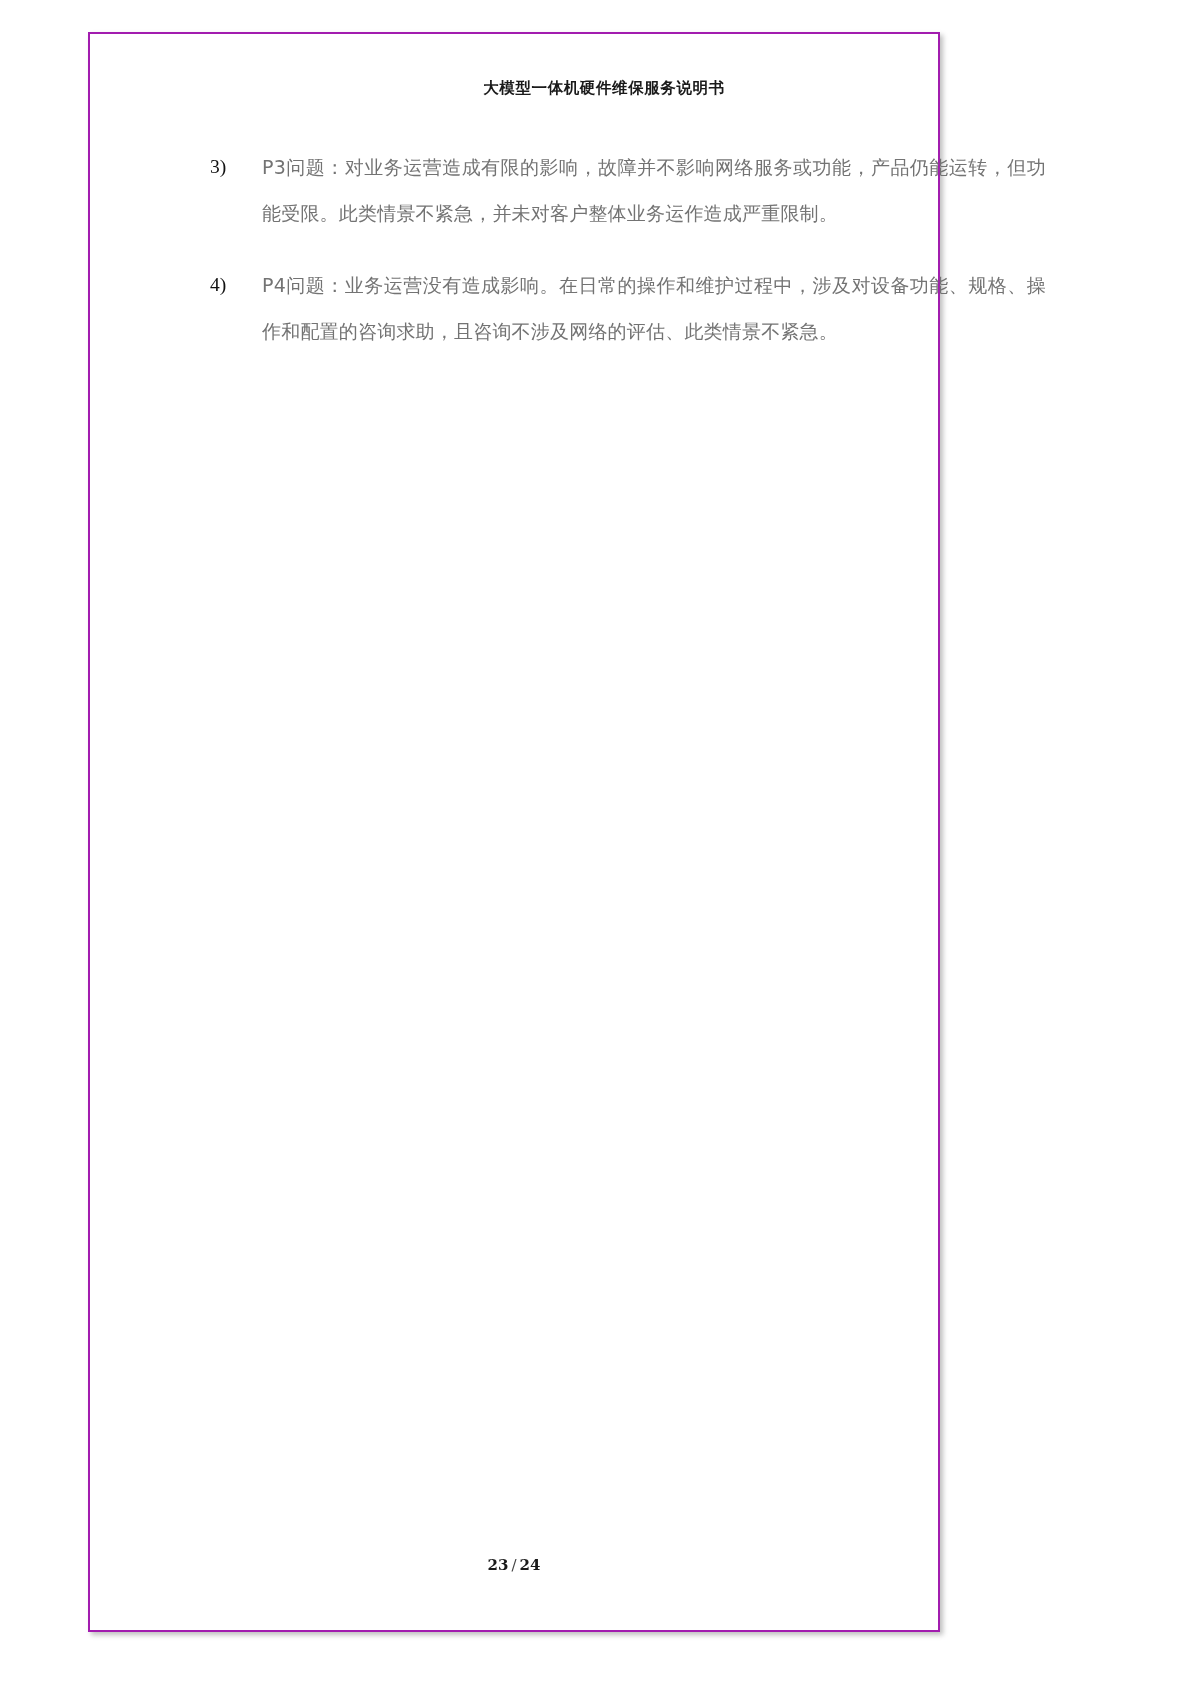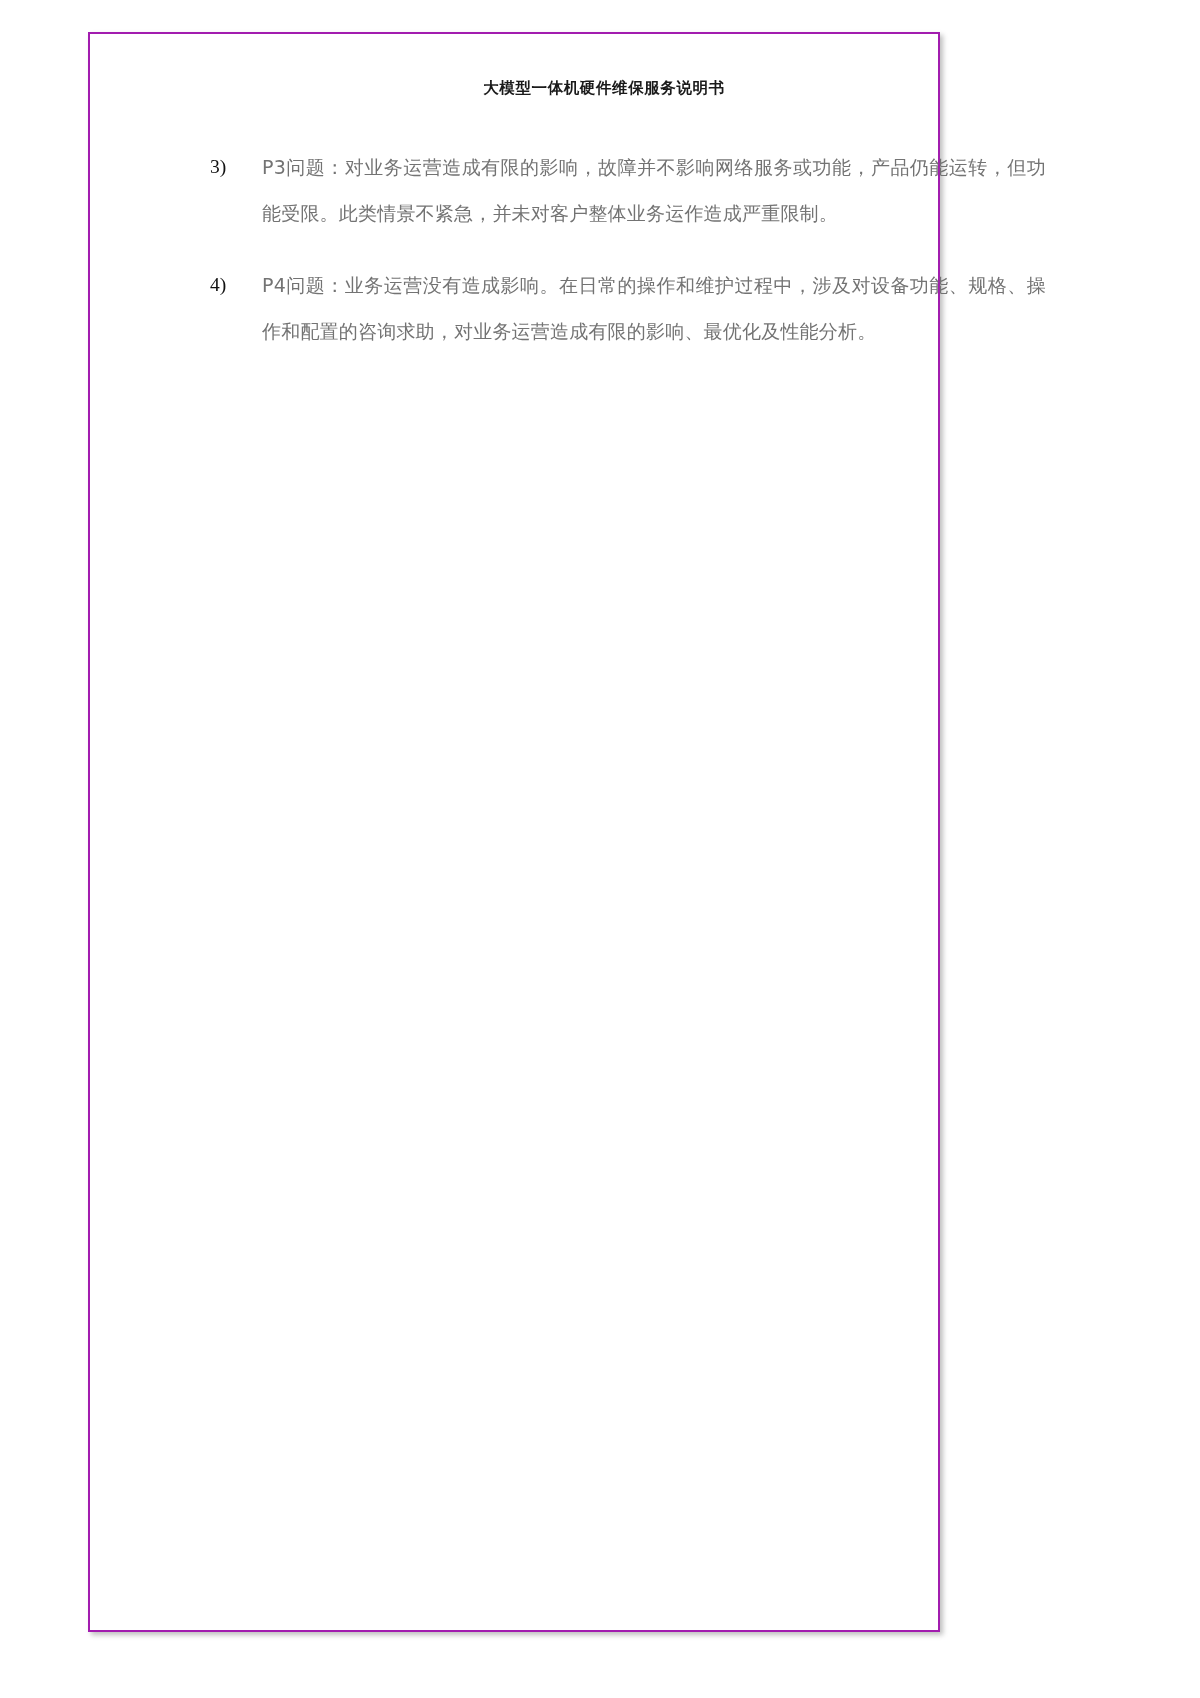--- a/index.html
+++ b/index.html
@@ -114,20 +114,25 @@
 
     <div class="body-area">
 
       <div class="list-item">
         <span class="list-marker">3)</span>
         <span class="list-text">P3问题：对业务运营造成有限的影响，故障并不影响网络服务或功能，产品仍能运转，但功能受限。此类情景不紧急，并未对客户整体业务运作造成严重限制。</span>
       </div>
 
       <div class="list-item">
         <span class="list-marker">4)</span>
-        <span class="list-text">P4问题：业务运营没有造成影响。在日常的操作和维护过程中，涉及对设备功能、规格、操作和配置的咨询求助，对业务运营造成有限的影响、最优化及性能分析。</span>
+        <span class="list-text">P4问题：业务运营没有造成影响。在日常的操作和维护过程中，涉及对设备功能、规格、操作和配置的咨询求助，且咨询不涉及网络的评估、此类情景不紧急。</span>
       </div>
 
     </div>
 
+    <div class="footer-area">
+      <span class="page-number">
+        <span class="cur">23</span><span class="sep">/</span><span class="tot">24</span>
+      </span>
+    </div>
 
   </div>
 </div>
 
 </body></html>

